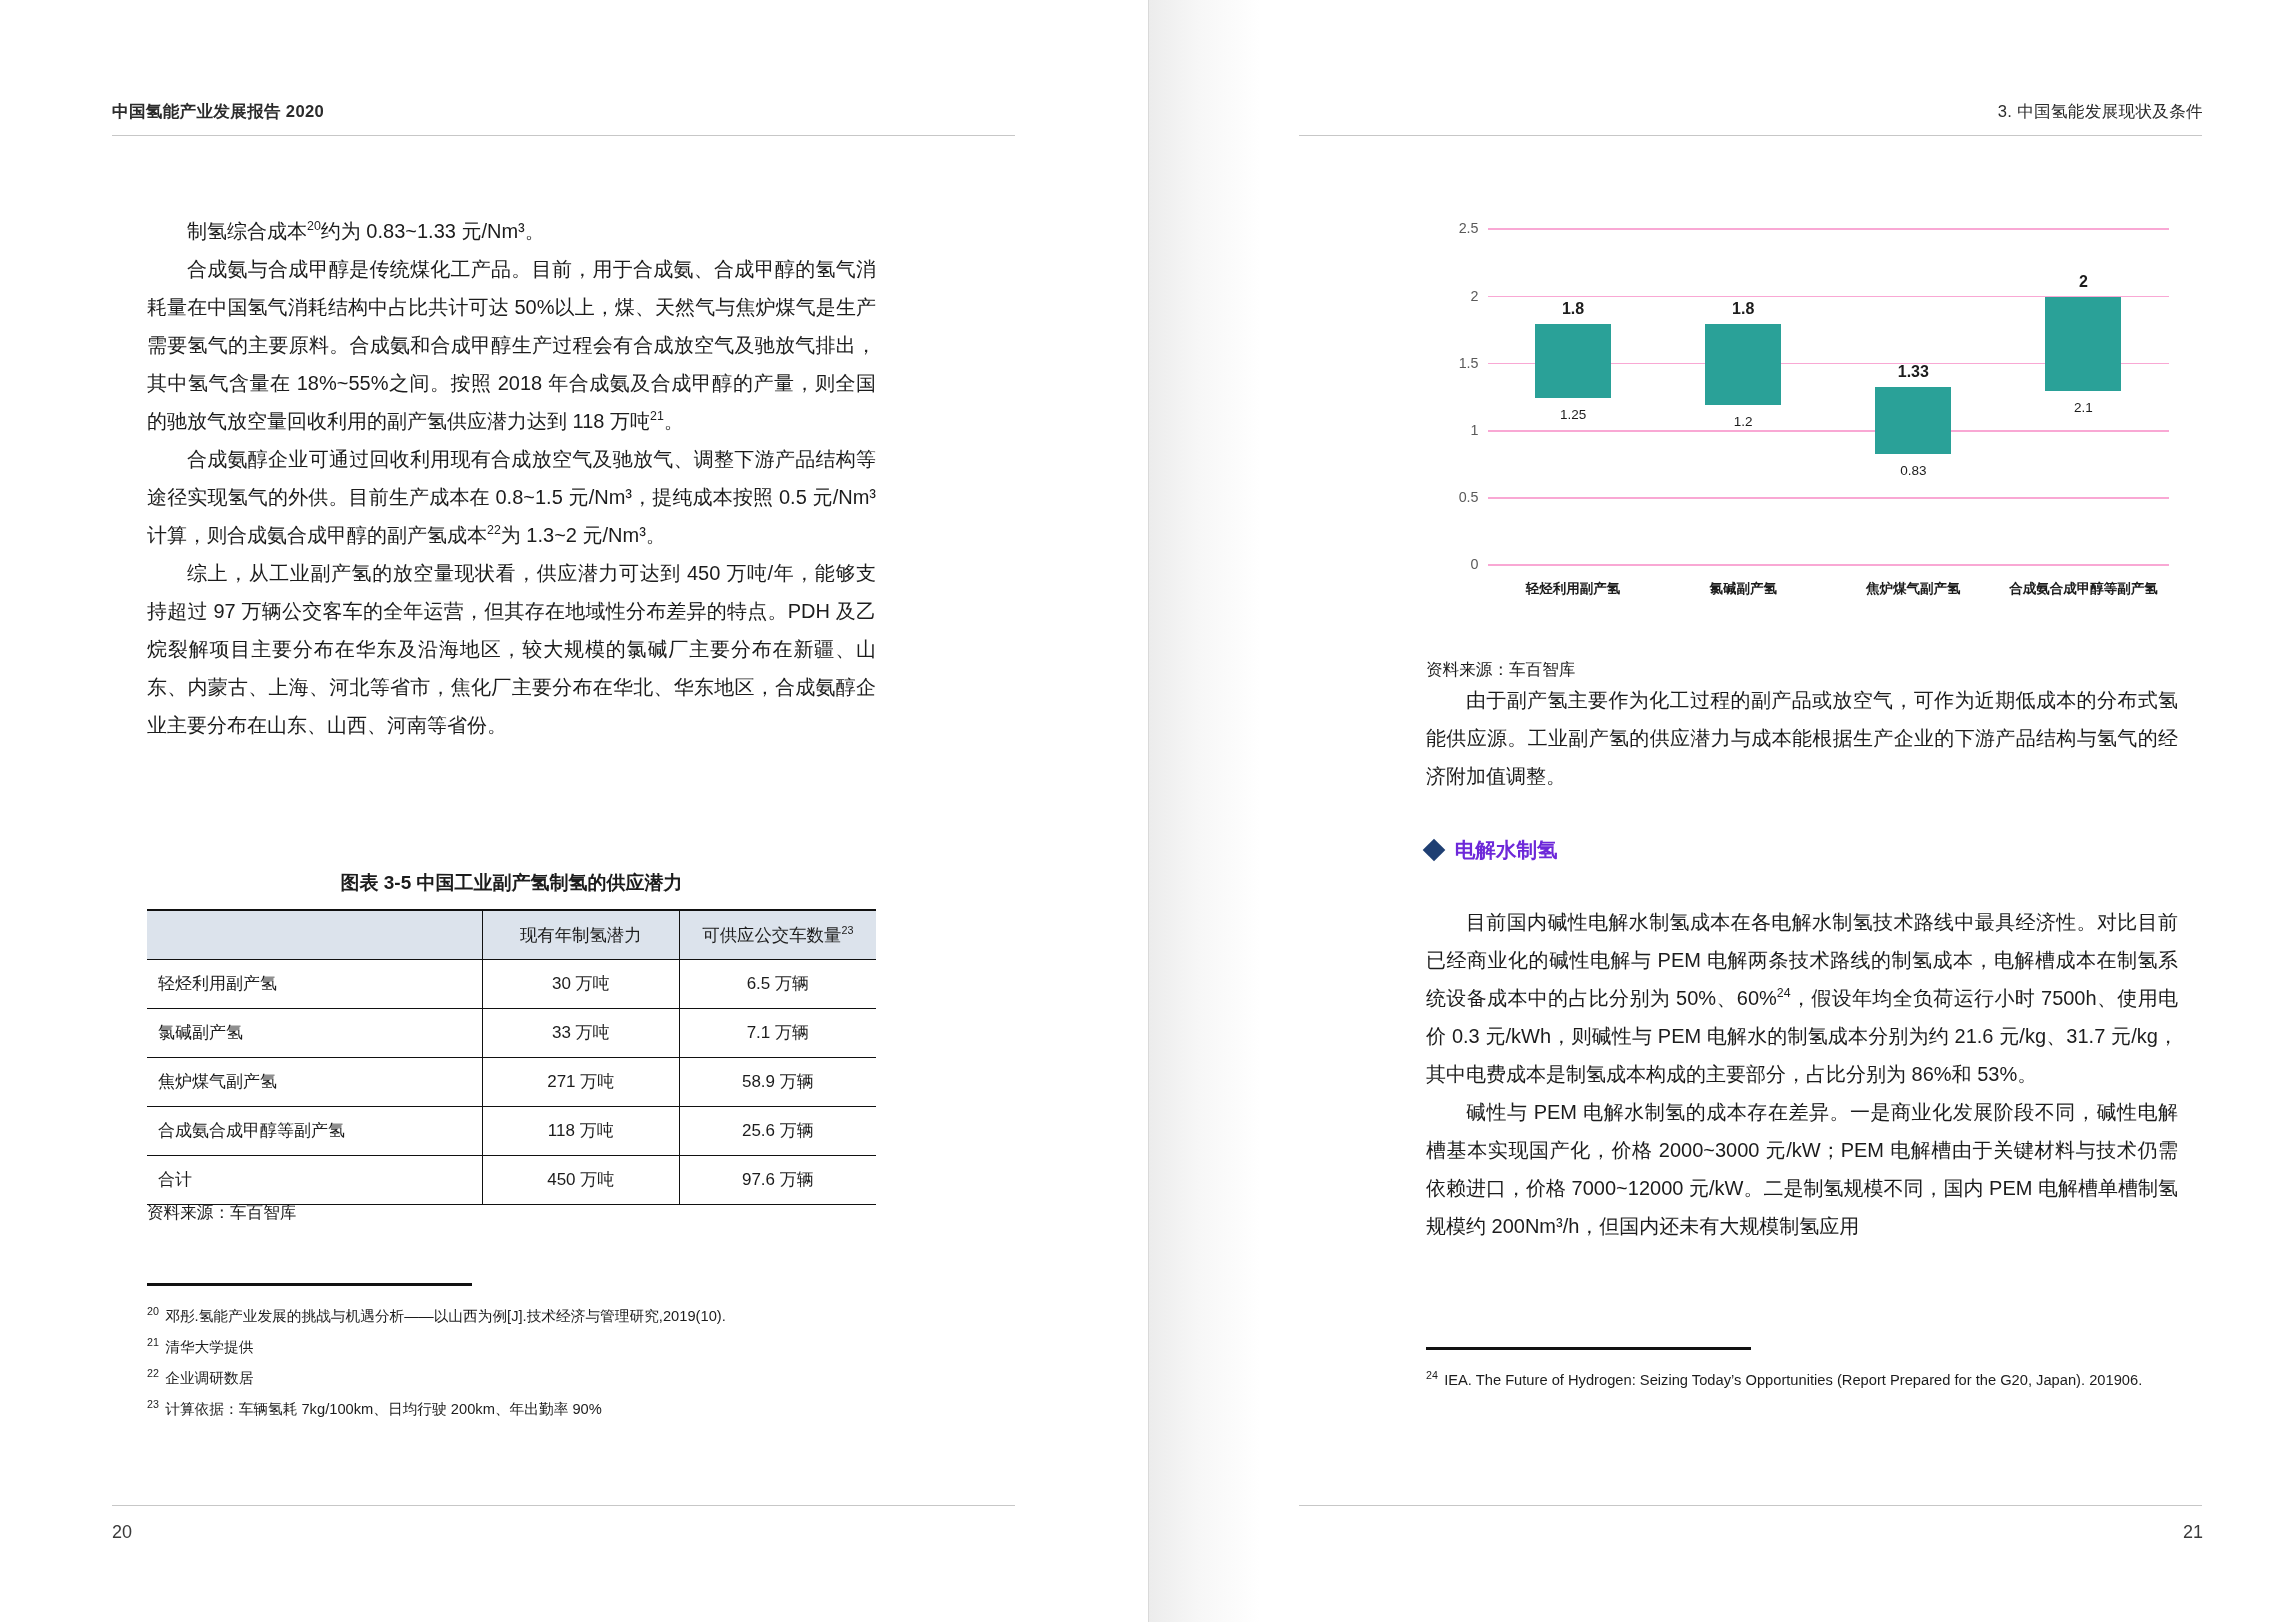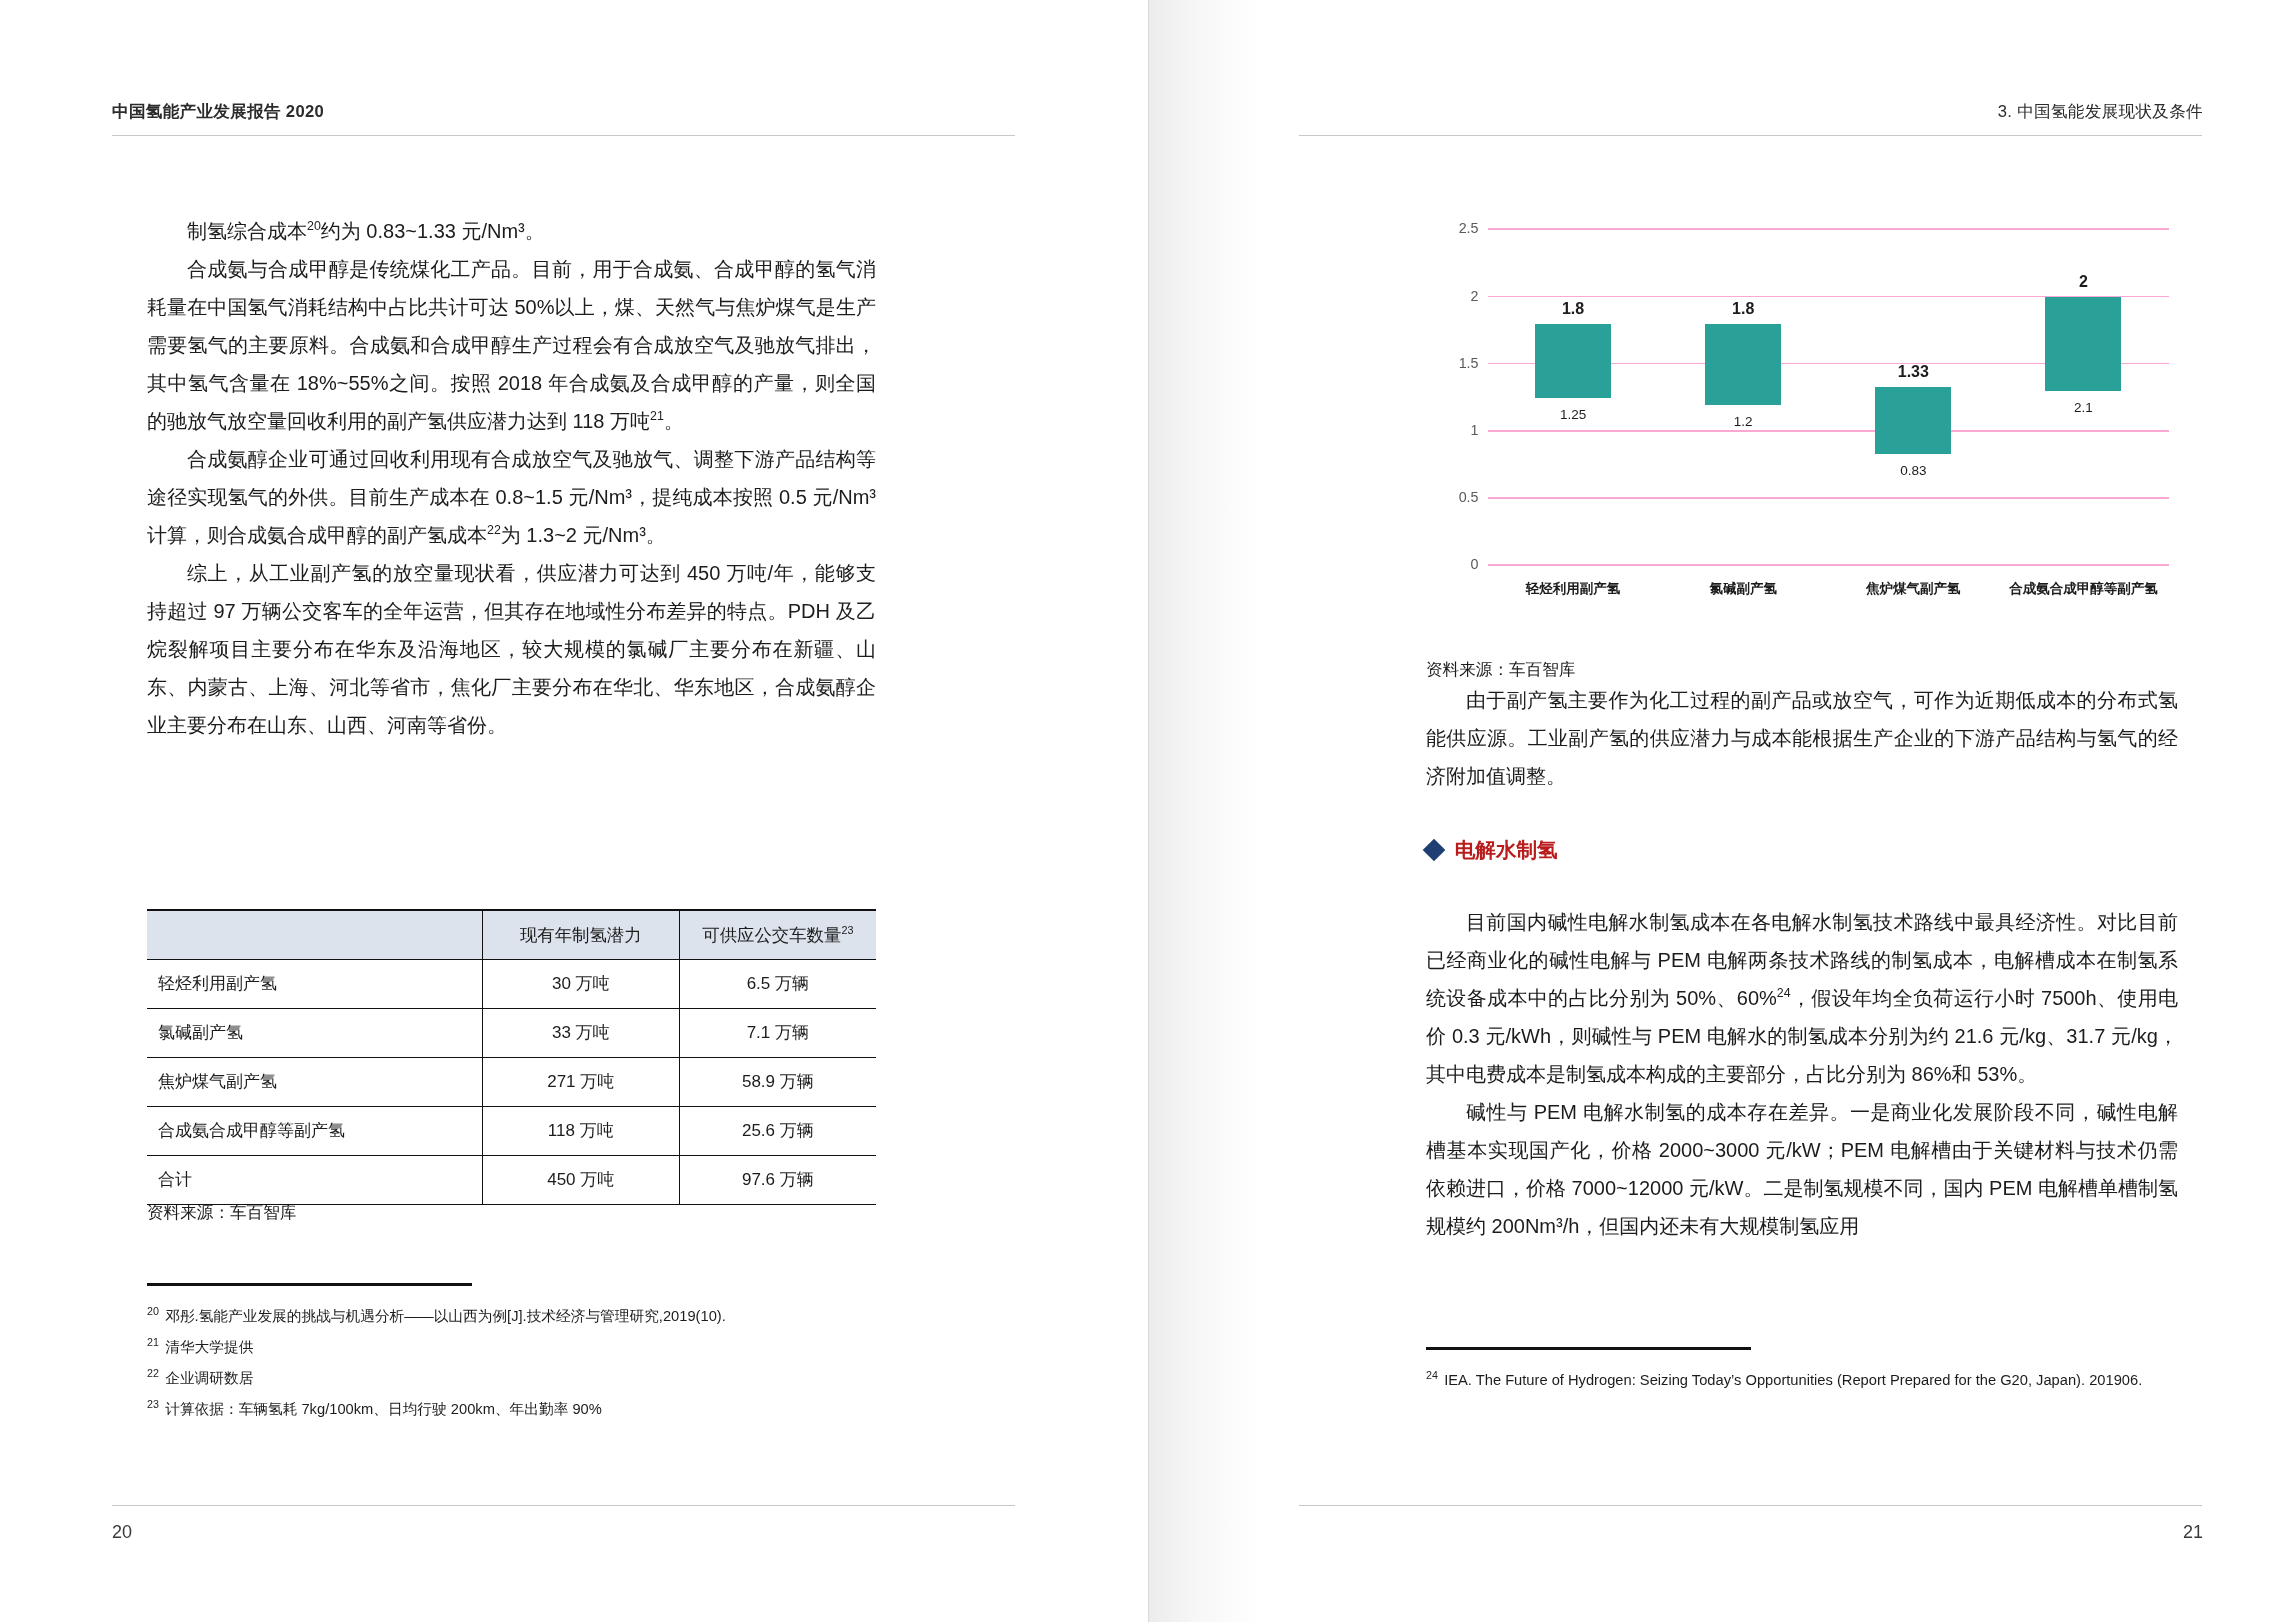--- a/index.html
+++ b/index.html
@@ -174,21 +174,21 @@
   
   .bullet-head {
     position: absolute;
     left: 1426px;
     top: 836px;
     display: flex;
     align-items: center;
     gap: 12.7px;
     font-size: 20.6px;
     font-weight: bold;
-    color: #b91c1c;
+    color: #6d28d9;
     white-space: nowrap;
   }
   .diamond {
     width: 16px; height: 16px;
     background: #1f3f73;
     transform: rotate(45deg);
     flex: 0 0 auto;
   }
 
   
@@ -290,20 +290,21 @@
   <div class="body-col col-left">
     <p class="para indent"><span>制氢综合成本</span><sup>20</sup><span>约为 0.83~1.33 元/Nm³。</span></p>
 
     <p class="para indent"><span>合成氨与合成甲醇是传统煤化工产品。目前，用于合成氨、合成甲醇的氢气消耗量在中国氢气消耗结构中占比共计可达 50%以上，煤、天然气与焦炉煤气是生产需要氢气的主要原料。合成氨和合成甲醇生产过程会有合成放空气及驰放气排出，其中氢气含量在 18%~55%之间。按照 2018 年合成氨及合成甲醇的产量，则全国的驰放气放空量回收利用的副产氢供应潜力达到 118 万吨</span><sup>21</sup><span>。</span></p>
 
     <p class="para indent"><span>合成氨醇企业可通过回收利用现有合成放空气及驰放气、调整下游产品结构等途径实现氢气的外供。目前生产成本在 0.8~1.5 元/Nm³，提纯成本按照 0.5 元/Nm³ 计算，则合成氨合成甲醇的副产氢成本</span><sup>22</sup><span>为 1.3~2 元/Nm³。</span></p>
 
     <p class="para indent">综上，从工业副产氢的放空量现状看，供应潜力可达到 450 万吨/年，能够支持超过 97 万辆公交客车的全年运营，但其存在地域性分布差异的特点。PDH 及乙烷裂解项目主要分布在华东及沿海地区，较大规模的氯碱厂主要分布在新疆、山东、内蒙古、上海、河北等省市，焦化厂主要分布在华北、华东地区，合成氨醇企业主要分布在山东、山西、河南等省份。</p>
   </div>
 
+  <div class="fig-caption" style="left:147px; top:870px; width:729px;">图表 3-5 中国工业副产氢制氢的供应潜力</div>
 
   <div class="tbl-wrap">
     <table class="data">
       <thead>
         <tr>
           <th class="col-name"></th>
           <th class="col-pot">现有年制氢潜力</th>
           <th class="col-bus"><span>可供应公交车数量</span><sup>23</sup></th>
         </tr>
       </thead>

